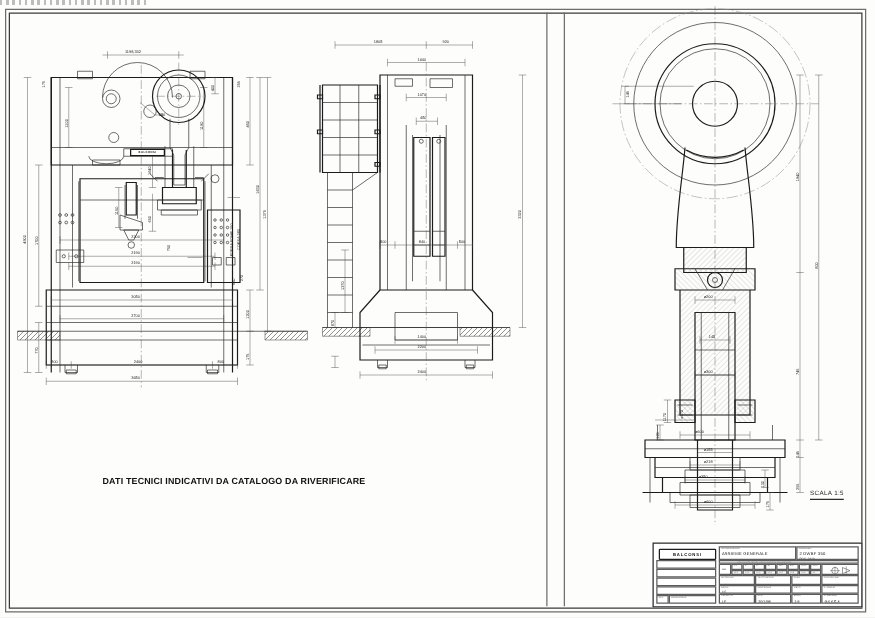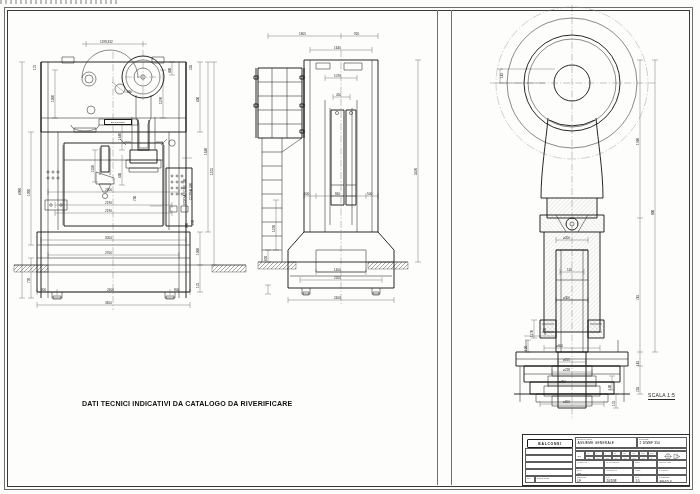--- a/index.html
+++ b/index.html
@@ -24,21 +24,21 @@
   .dim{stroke:#3d3d3d;stroke-width:.34;fill:none;}
   .ctr{stroke:#555;stroke-width:.34;fill:none;stroke-dasharray:7 2 1.2 2;}
   .phan{stroke:#8a8a8a;stroke-width:.4;fill:none;stroke-dasharray:9 2 1.4 2;}
   .hatch{fill:url(#hatchA);}
   .hatch2{fill:url(#hatchB);}
   .ground{fill:url(#groundH);stroke:#3d3d3d;stroke-width:.4;}
 
   text{font-family:"Liberation Sans",sans-serif;fill:#1e1e1e;}
   .t3{font-size:3.1px;}
 
-  .note{position:absolute;left:53px;top:400px;font-size:7.1px;font-weight:bold;
+  .note{position:absolute;left:53px;top:381px;font-size:7.1px;font-weight:bold;
         letter-spacing:.15px;color:#111;white-space:nowrap;padding-left:29px;}
   .scala{position:absolute;left:648px;top:392px;font-size:5px;color:#1c1c1c;
          letter-spacing:.3px;border-bottom:1px solid #2a2a2a;padding-bottom:1px;}
 
   
   #tb{position:absolute;left:522px;top:434px;width:166px;height:50px;
       border:1px solid #2a2a2a;background:#fff;font-size:2.5px;color:#151515;}
   #tb .cel{position:absolute;box-sizing:border-box;border:.4px solid #5c5c5c;overflow:hidden;}
   #tb .lab{position:absolute;font-size:1.7px;color:#5a5a5a;left:1px;top:.4px;letter-spacing:.05px;}
   #tb .val{position:absolute;left:1.5px;top:3.4px;font-size:3.3px;color:#111;letter-spacing:.2px;}

